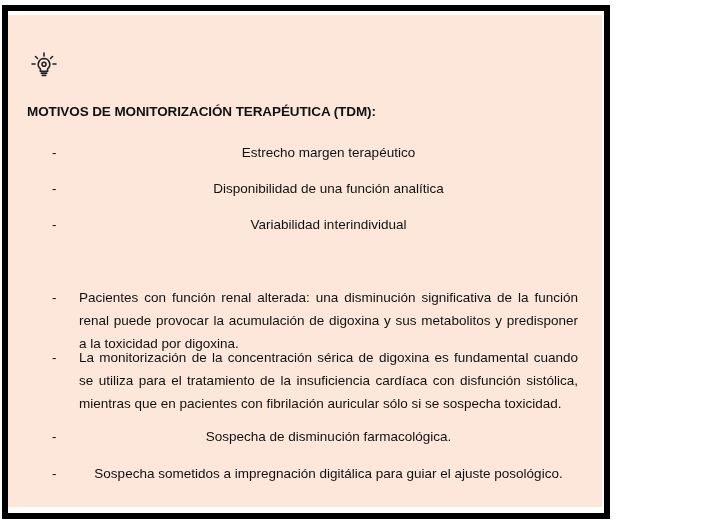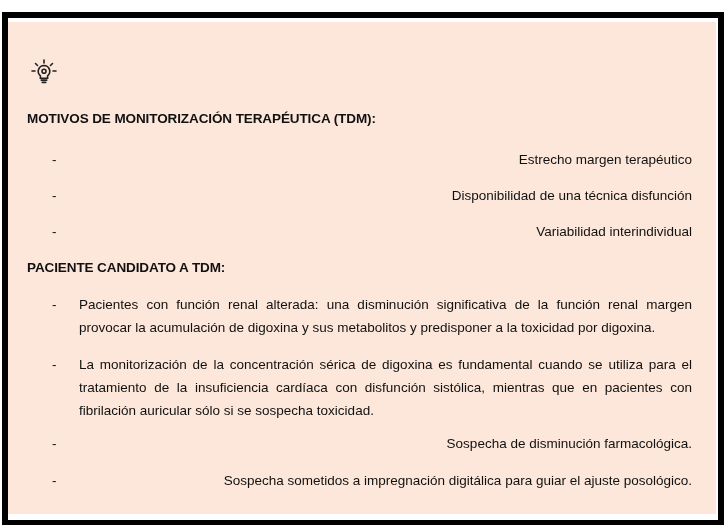--- a/index.html
+++ b/index.html
@@ -11,22 +11,22 @@
       width: 725px;
       height: 525px;
       position: relative;
       overflow: hidden;
       font-family: "Liberation Sans", "DejaVu Sans", sans-serif;
       color: #111111;
     }
     .frame {
       position: absolute;
       left: 2px;
-      top: 12px;
-      width: 722px;
+      top: 5px;
+      width: 608px;
       height: 514px;
       box-sizing: border-box;
       border: 6px solid #000000;
       background: #ffffff;
     }
     .panel {
       position: absolute;
       left: 0px;
       top: 4px;
       right: 2px;
@@ -60,21 +60,21 @@
       left: 44px;
       top: 0;
     }
     .item-text {
       position: absolute;
       left: 71px;
       right: 24px;
       top: 0;
       text-align: justify;
     }
-    .item-text.nojust { text-align: right; white-space: nowrap; }
+    .item-text.nojust { text-align: center; white-space: nowrap; }
   </style>
 </head>
 <body>
 
 <div class="frame">
   <div class="panel">
 
     <span class="icon">
       <svg width="30" height="30" viewBox="0 0 30 30">
         <g stroke="#222" stroke-width="1.6" fill="none" stroke-linecap="round">
@@ -96,32 +96,31 @@
     </span>
 
     <div class="heading" style="top:89px;">MOTIVOS DE MONITORIZACIÓN TERAPÉUTICA (TDM):</div>
 
     <div class="item" style="top:126px;">
       <span class="dash">-</span>
       <span class="item-text nojust">Estrecho margen terapéutico</span>
     </div>
     <div class="item" style="top:162px;">
       <span class="dash">-</span>
-      <span class="item-text nojust">Disponibilidad de una técnica disfunción</span>
+      <span class="item-text nojust">Disponibilidad de una función analítica</span>
     </div>
     <div class="item" style="top:198px;">
       <span class="dash">-</span>
       <span class="item-text nojust">Variabilidad interindividual</span>
     </div>
 
-    <div class="heading" style="top:238px;">PACIENTE CANDIDATO A TDM:</div>
 
     <div class="item" style="top:271px;">
       <span class="dash">-</span>
-      <span class="item-text">Pacientes con función renal alterada: una disminución significativa de la función renal margen provocar la acumulación de digoxina y sus metabolitos y predisponer a la toxicidad por digoxina.</span>
+      <span class="item-text">Pacientes con función renal alterada: una disminución significativa de la función renal puede provocar la acumulación de digoxina y sus metabolitos y predisponer a la toxicidad por digoxina.</span>
     </div>
     <div class="item" style="top:331px;">
       <span class="dash">-</span>
       <span class="item-text">La monitorización de la concentración sérica de digoxina es fundamental cuando se utiliza para el tratamiento de la insuficiencia cardíaca con disfunción sistólica, mientras que en pacientes con fibrilación auricular sólo si se sospecha toxicidad.</span>
     </div>
     <div class="item" style="top:410px;">
       <span class="dash">-</span>
       <span class="item-text nojust">Sospecha de disminución farmacológica.</span>
     </div>
     <div class="item" style="top:447px;">

